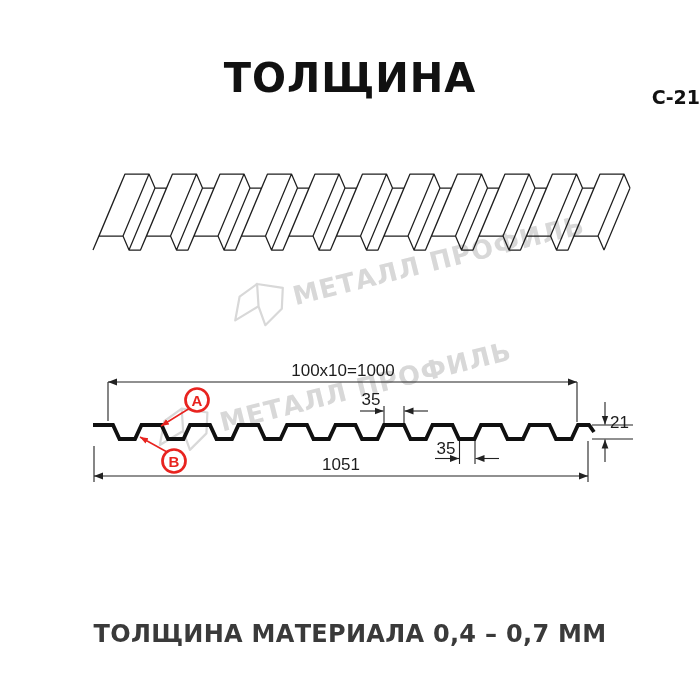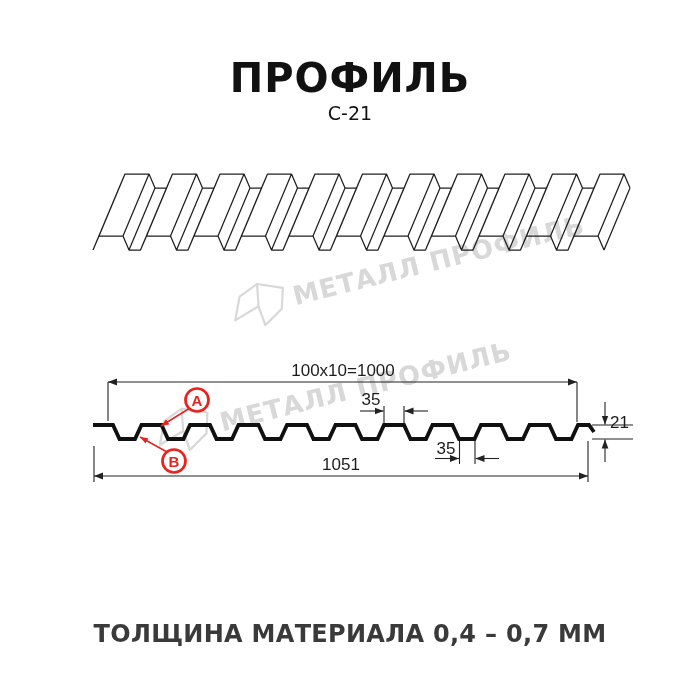--- a/index.html
+++ b/index.html
@@ -6,22 +6,22 @@
     --accent:#e8231f;
     --line:#222222;
     --wm:#d8d8d8;
   }
   html,body{margin:0;padding:0;background:#fff;}
   .page{position:relative;width:700px;height:700px;background:#fff;overflow:hidden;
         font-family:"Liberation Sans",sans-serif;}
   .title{position:absolute;left:0;right:0;top:55px;text-align:center;
          font-family:"DejaVu Sans",sans-serif;font-weight:800;font-size:40px;
          letter-spacing:1px;color:#111;}
-  .subtitle{position:absolute;left:0;right:0;top:102px;text-align:center;
-         font-family:"DejaVu Sans",sans-serif;font-weight:400;font-size:19px;color:#111;}
+  .subtitle{position:absolute;left:0;right:0;top:86px;text-align:right;
+         font-family:"DejaVu Sans",sans-serif;font-weight:700;font-size:19px;color:#111;}
   .caption{position:absolute;left:0;right:0;top:620px;text-align:center;
          font-family:"DejaVu Sans",sans-serif;font-weight:700;font-size:24px;
          letter-spacing:0.3px;color:#3a3a3a;}
   svg.drawing{position:absolute;left:0;top:0;}
   .fill3d{fill:#ffffff;stroke:none;}
   .lines3d{fill:none;stroke:#1f1f1f;stroke-width:1.25;stroke-linejoin:round;}
   .profile{fill:none;stroke:#101010;stroke-width:3.8;stroke-linejoin:miter;}
   .dim,.ext{stroke:var(--line);stroke-width:1.1;fill:none;}
   .dimtext{font-family:"Liberation Sans",sans-serif;font-size:17px;fill:#1c1c1c;}
   .wm-text{font-family:"DejaVu Sans",sans-serif;font-weight:700;font-size:26px;
@@ -30,21 +30,21 @@
   .red-line{stroke:var(--accent);stroke-width:1.5;fill:none;}
   .marker-circle{fill:#ffffff;stroke:var(--accent);stroke-width:2.7;}
   .marker-letter{font-family:"Liberation Sans",sans-serif;font-weight:700;
                  font-size:15px;fill:var(--accent);}
 </style>
 </head>
 <body>
 
 <div class="page">
 
-  <div class="title">ПРОФИЛЬ</div>
+  <div class="title">ТОЛЩИНА</div>
   <div class="subtitle">С-21</div>
 
   <svg class="drawing" width="700" height="700" viewBox="0 0 700 700">
     <defs>
       <marker id="arr" markerUnits="userSpaceOnUse" markerWidth="10" markerHeight="8" refX="9" refY="4" orient="auto-start-reverse">
         <path d="M0,0.6 L9,4 L0,7.4 Z" fill="#222222"></path>
       </marker>
       <marker id="arrRed" markerUnits="userSpaceOnUse" markerWidth="9" markerHeight="8" refX="8" refY="3.5" orient="auto">
         <path d="M0,0.4 L8,3.5 L0,6.6 Z" fill="#e8231f"></path>
       </marker>

